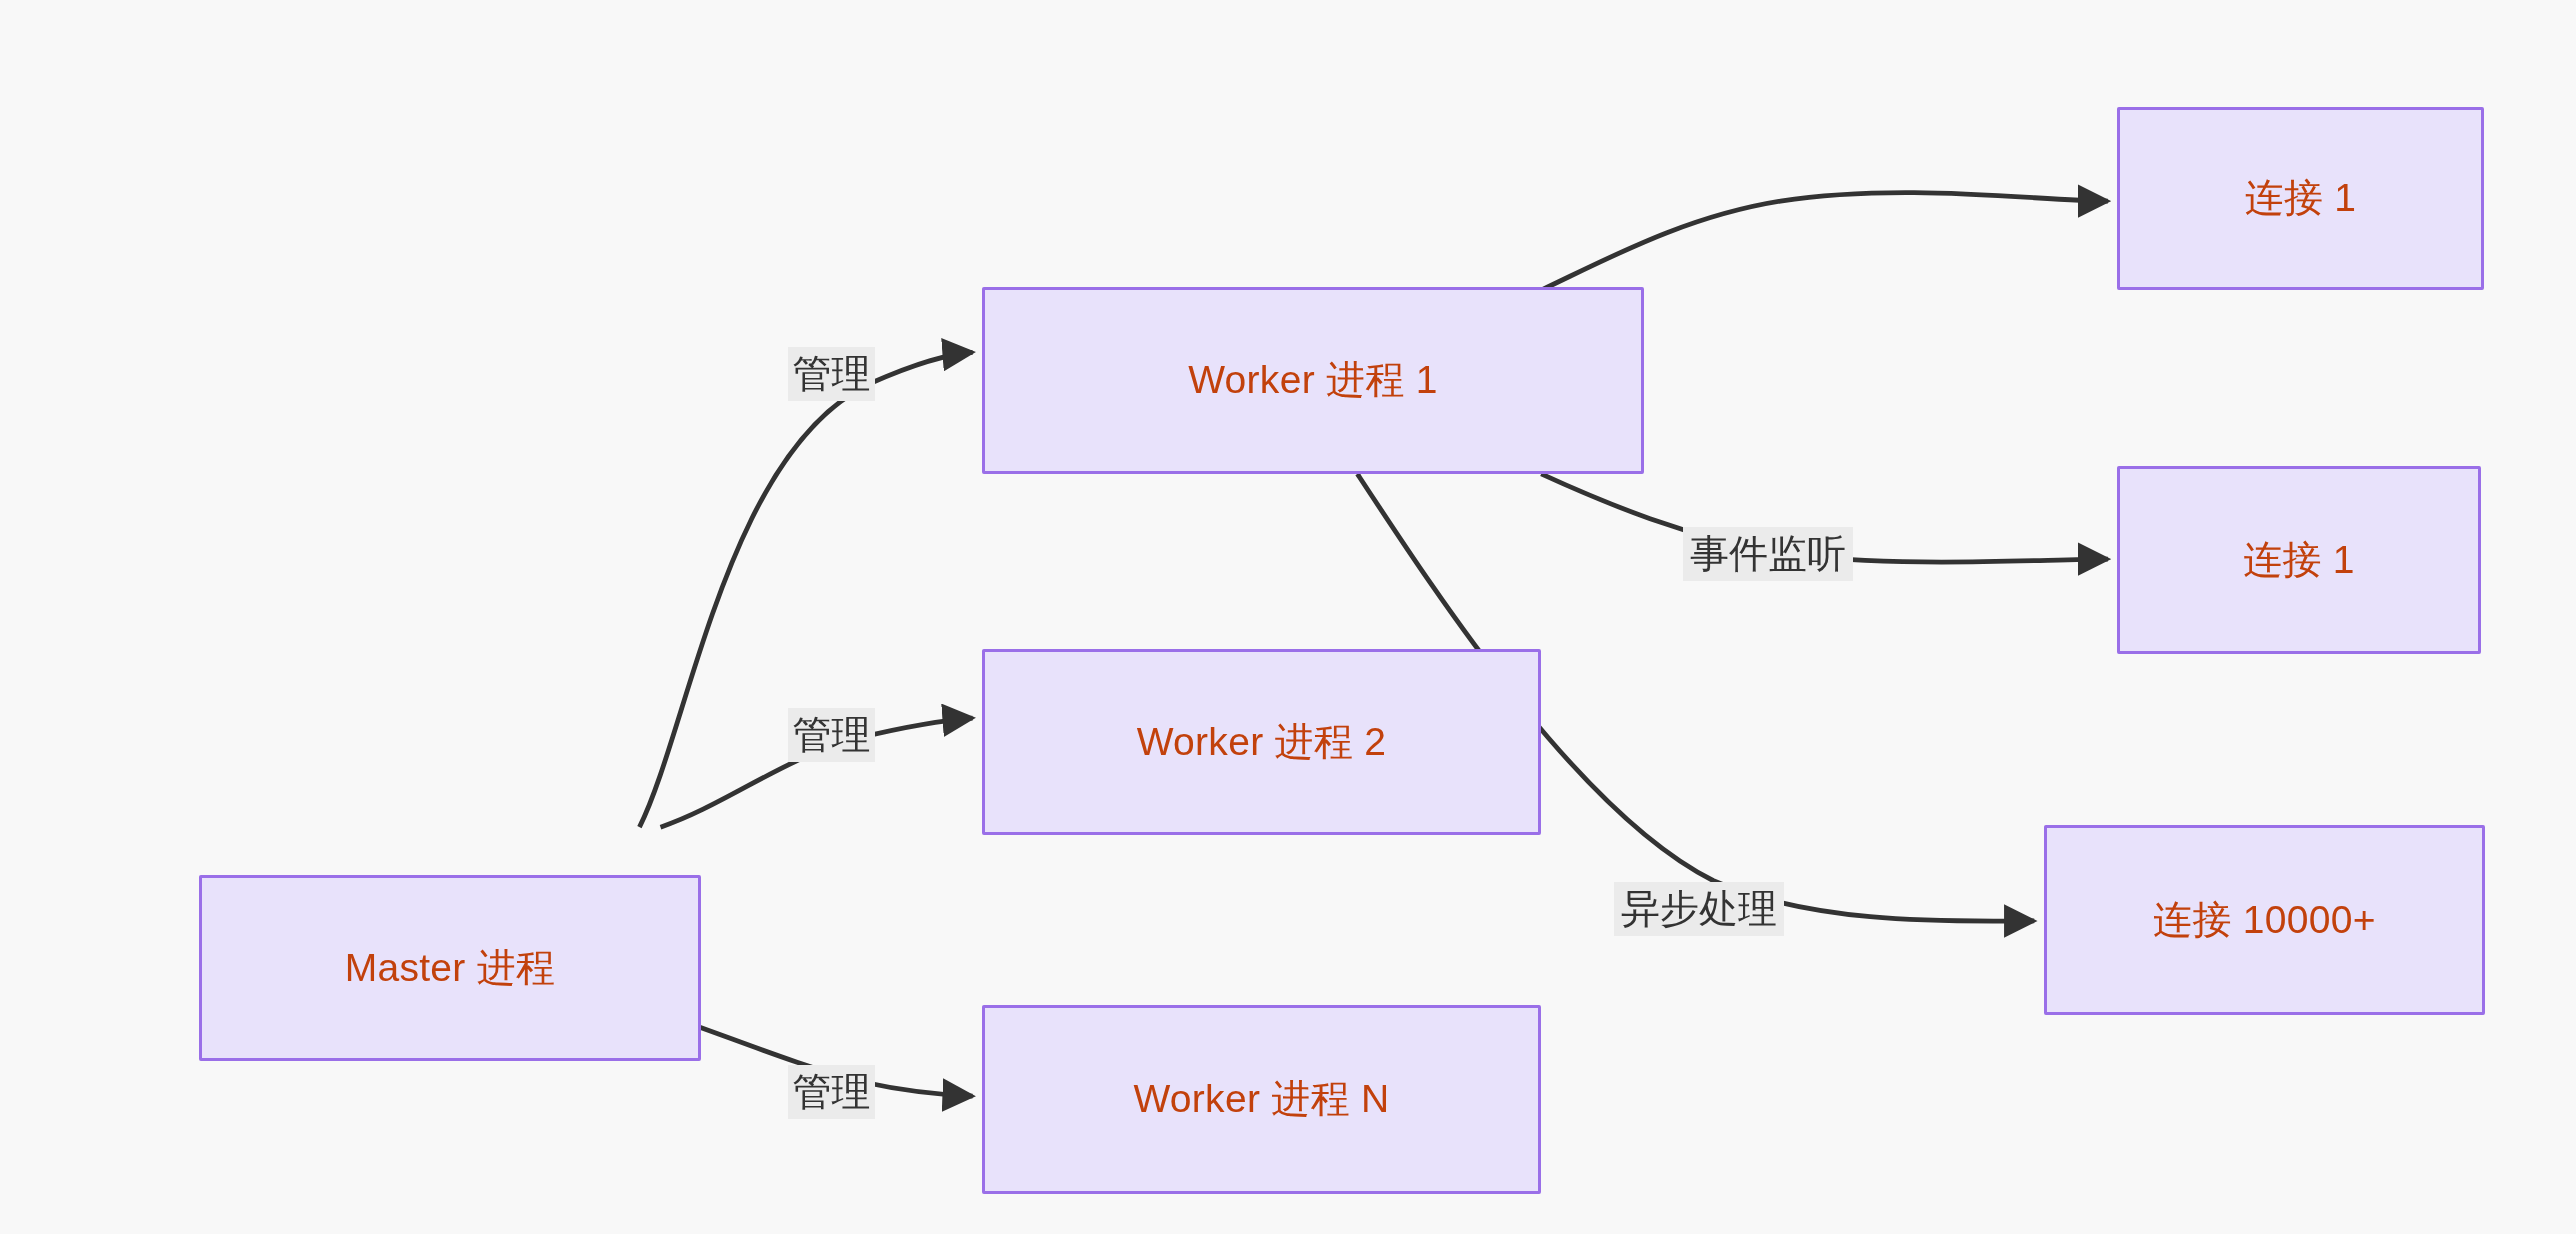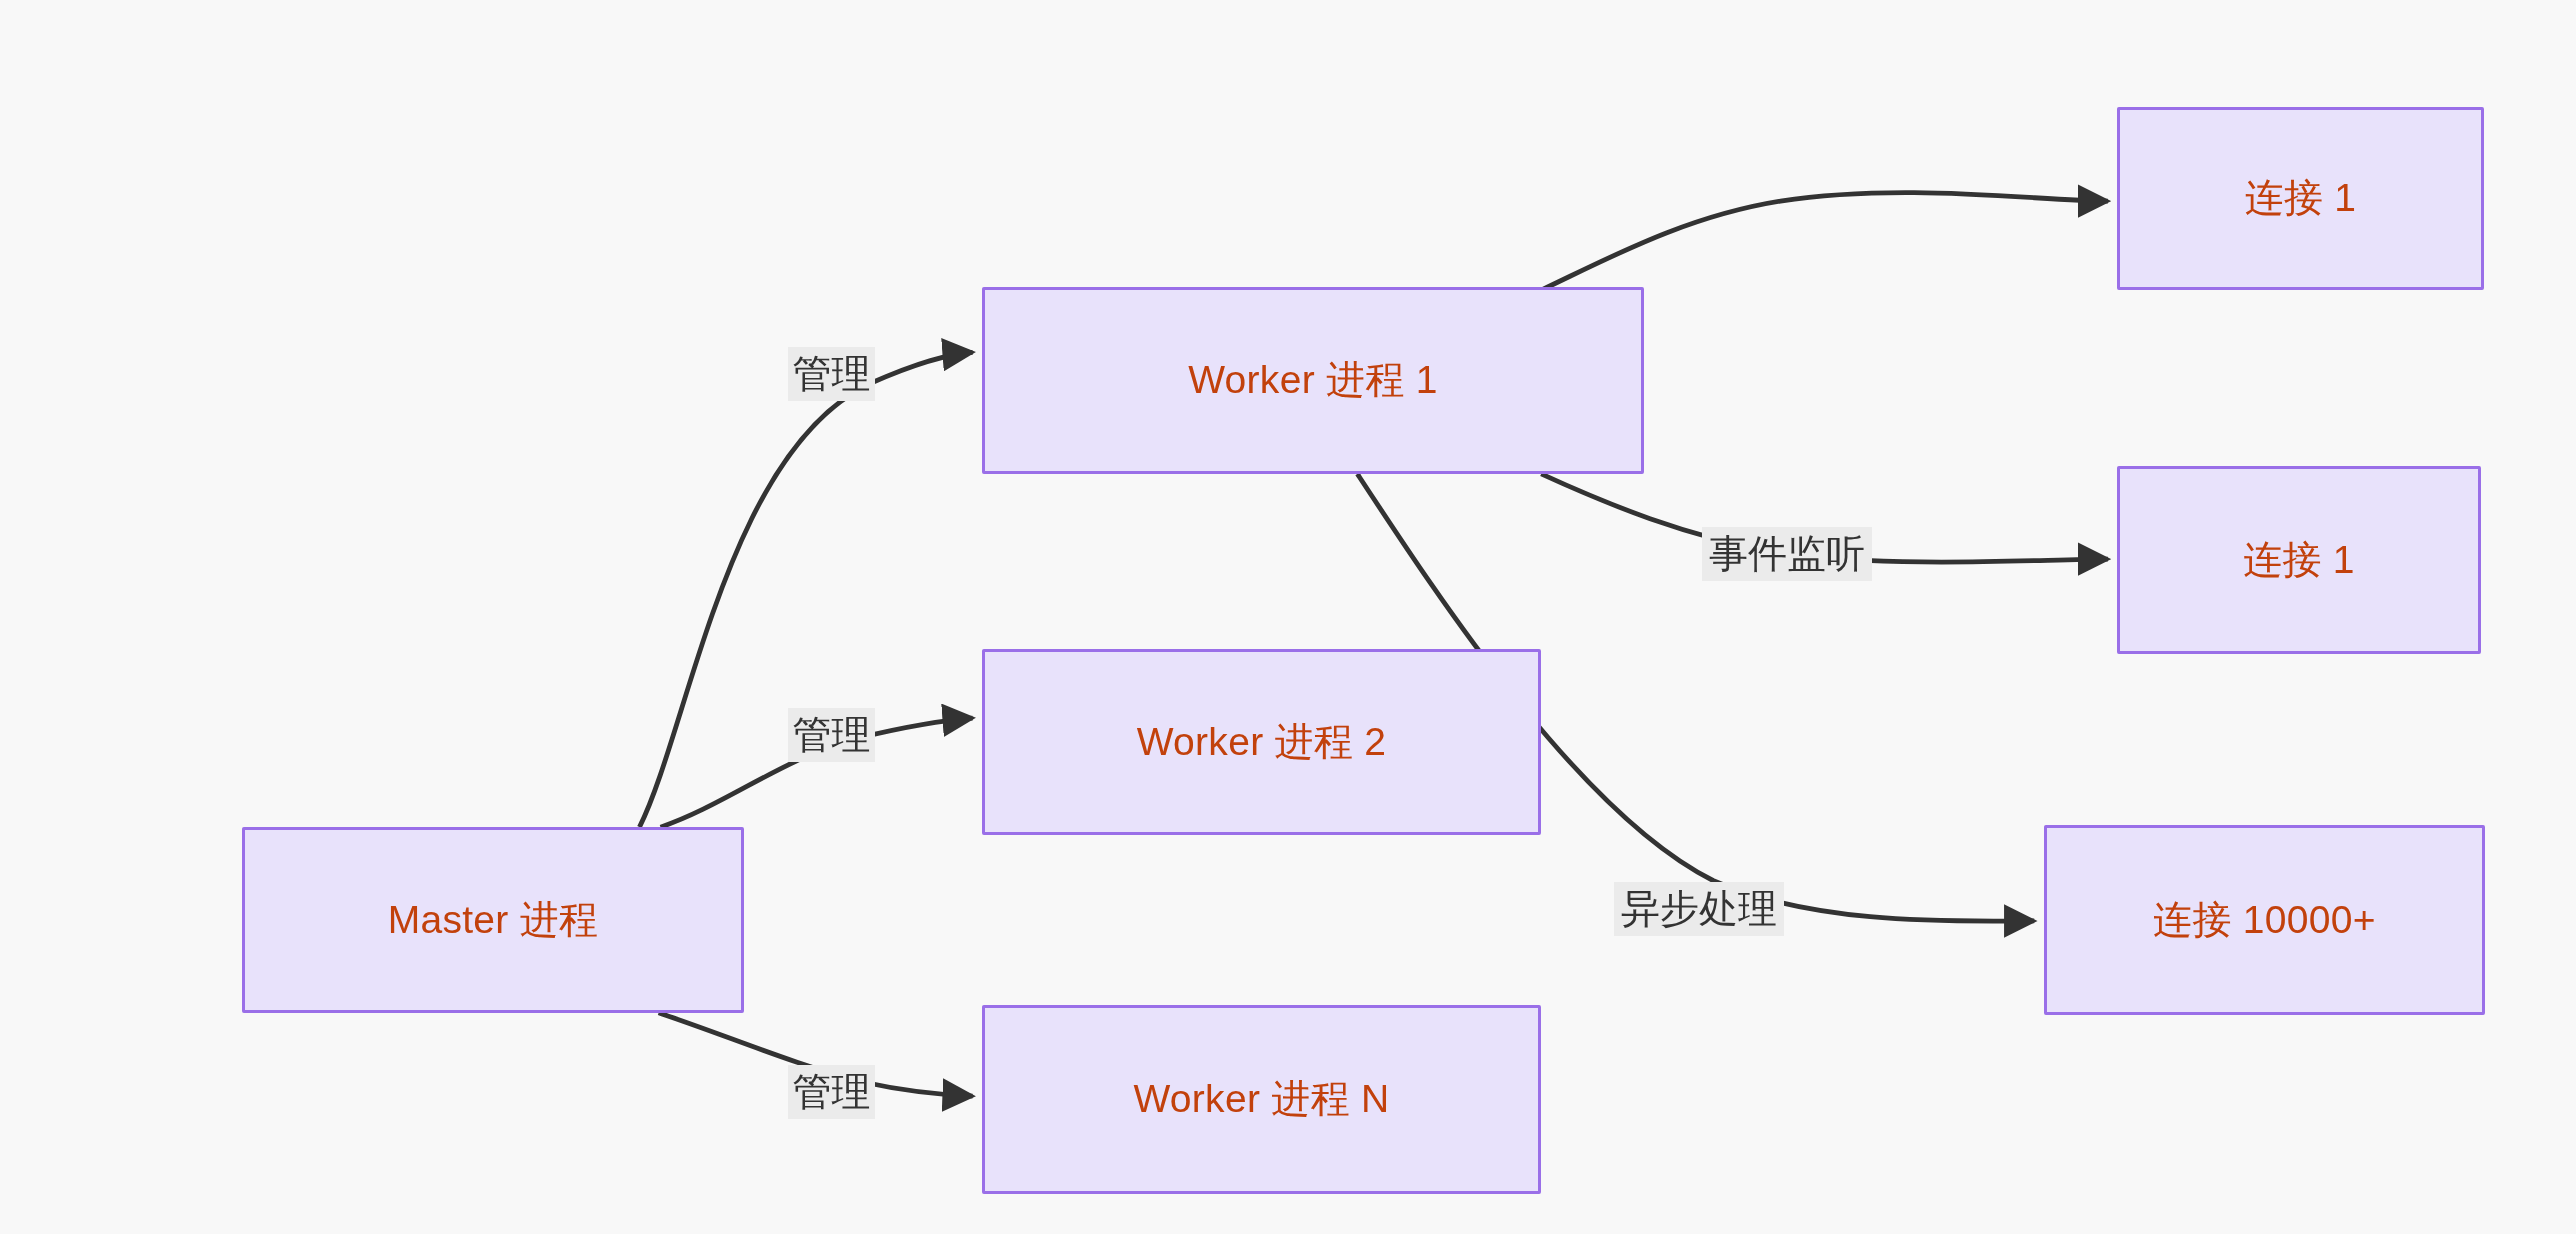--- a/index.html
+++ b/index.html
@@ -72,21 +72,21 @@
 
     <path d="M 688 1058 C 760 1082, 830 1112, 900 1130 C 950 1141, 990 1144, 1016 1145" fill="none" stroke="#333333" stroke-width="5" marker-end="url(#arrow)"></path>
 
     <path d="M 1610 303 C 1680 270, 1760 226, 1860 210 C 1990 190, 2130 210, 2202 210" fill="none" stroke="#333333" stroke-width="5" marker-end="url(#arrow)"></path>
 
     <path d="M 1610 495 C 1680 527, 1760 560, 1860 578 C 1990 594, 2130 584, 2202 584" fill="none" stroke="#333333" stroke-width="5" marker-end="url(#arrow)"></path>
 
     <path d="M 1418 495 C 1500 620, 1650 850, 1790 920 C 1900 968, 2050 962, 2125 962" fill="none" stroke="#333333" stroke-width="5" marker-end="url(#arrow)"></path>
   </svg>
 
-  <div class="node" style="left:199px; top:827px; width:502px; height:186px;margin-left:43px;">
+  <div class="node" style="left:199px; top:875px; width:502px; height:186px;">
     <span>Master 进程</span>
   </div>
 
   <div class="node" style="left:982px; top:287px; width:662px; height:187px;">
     <span>Worker 进程 1</span>
   </div>
 
   <div class="node" style="left:982px; top:649px; width:559px; height:186px;">
     <span>Worker 进程 2</span>
   </div>
@@ -113,21 +113,21 @@
 
   <div class="edge-label" style="left:788px; top:708px; width:87px; height:54px;">
     <span>管理</span>
   </div>
 
   <div class="edge-label" style="left:788px; top:1065px; width:87px; height:54px;">
     <span>管理</span>
   </div>
 
 
-  <div class="edge-label" style="left:1683px; top:527px; width:170px; height:54px;margin-left:19px;">
+  <div class="edge-label" style="left:1683px; top:527px; width:170px; height:54px;">
     <span>事件监听</span>
   </div>
 
   <div class="edge-label" style="left:1614px; top:882px; width:170px; height:54px;">
     <span>异步处理</span>
   </div>
 
 </div>
 
 

